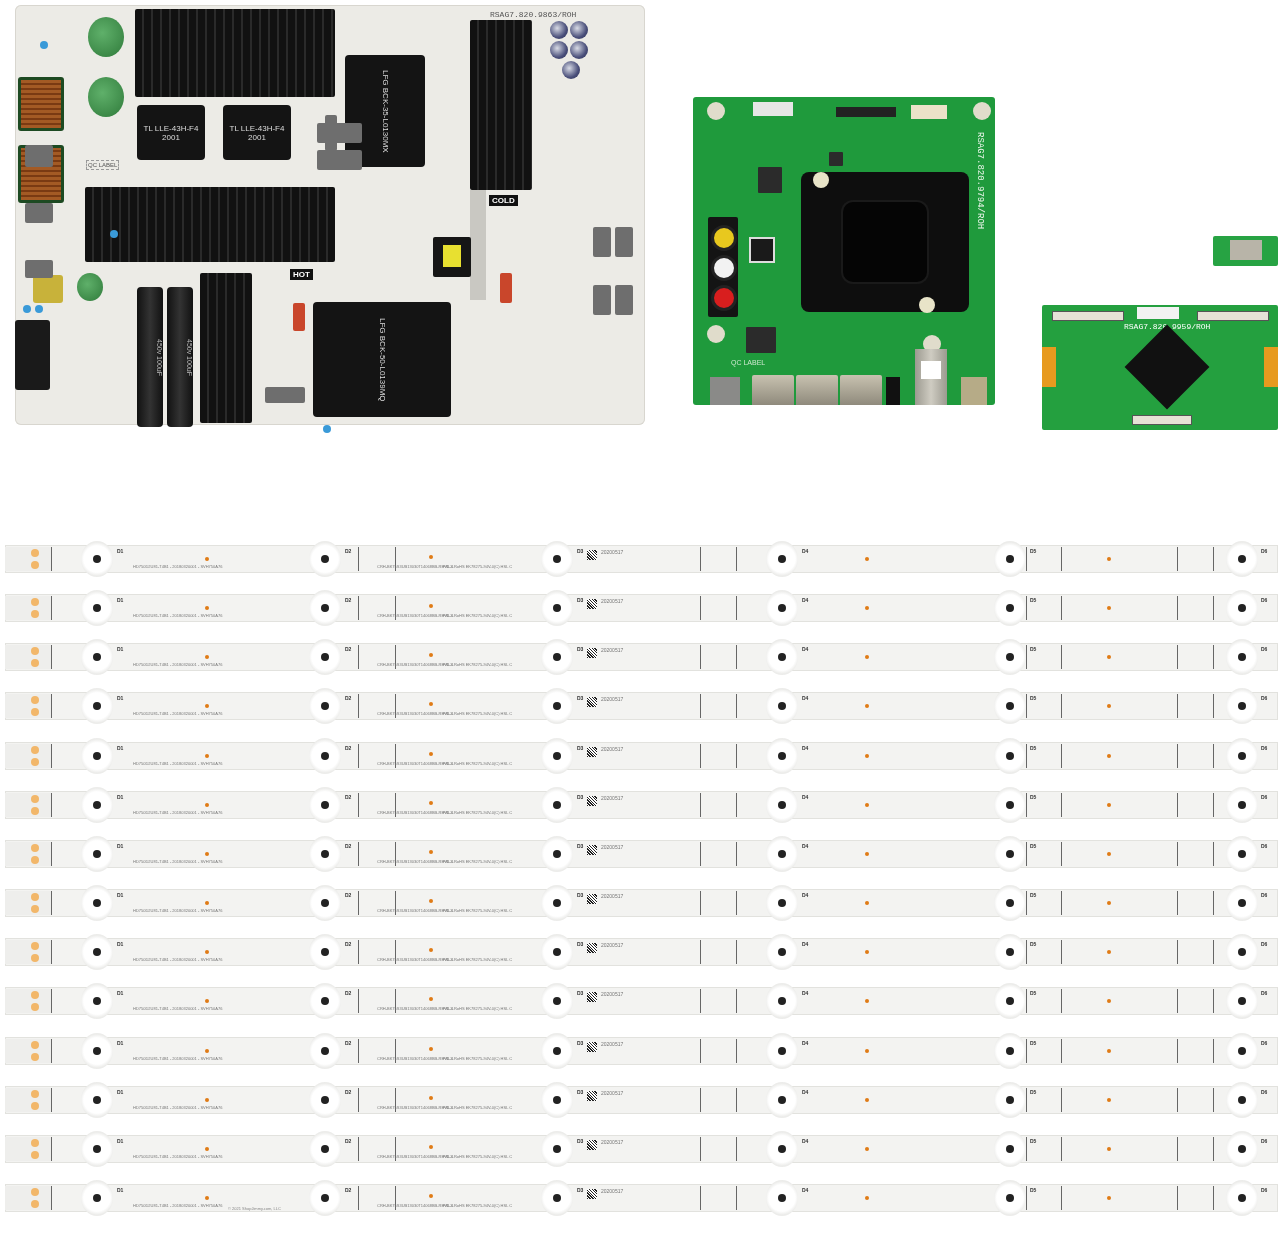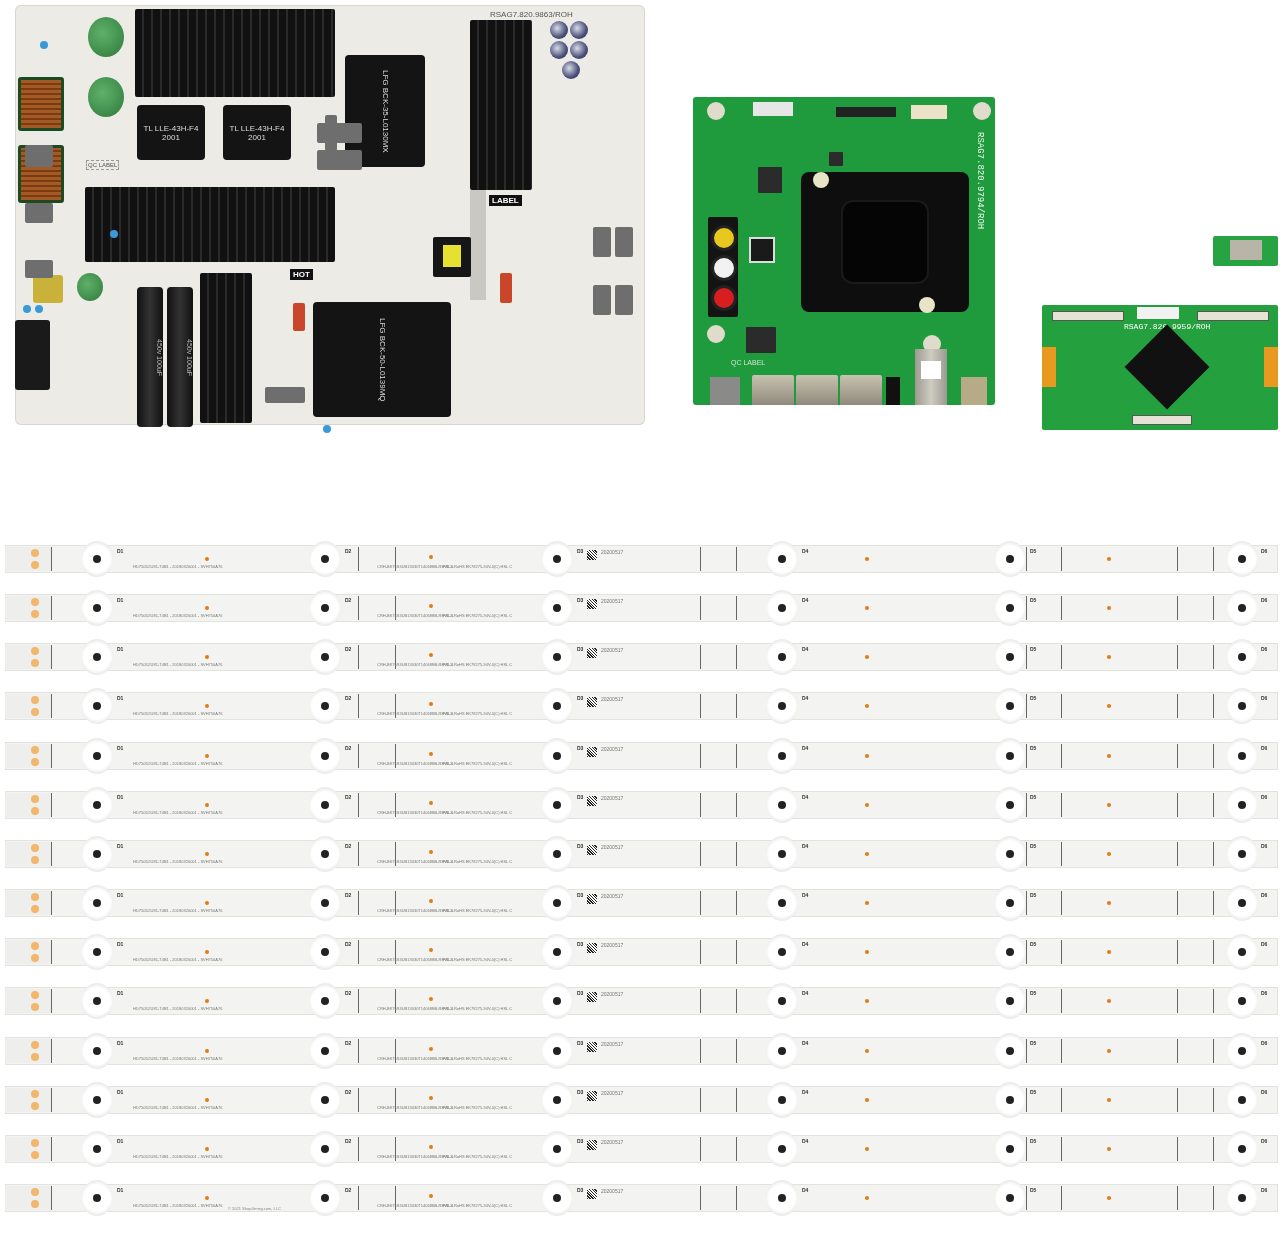--- a/index.html
+++ b/index.html
@@ -1,20 +1,20 @@
 <!DOCTYPE html>
 <html><head>
 <meta charset="utf-8">
 <style>
   html,body{margin:0;padding:0;background:#ffffff;}
   body{width:1280px;height:1243px;position:relative;overflow:hidden;font-family:"Liberation Sans",sans-serif;}
   .abs{position:absolute;}
   
   .psu{left:15px;top:5px;width:630px;height:420px;background:#ecebe6;border-radius:6px;box-shadow:0 0 0 1px #d8d6cf inset;}
-  .psu .label-top{position:absolute;left:475px;top:5px;font-size:8px;color:#555;font-family:Liberation Sans, sans-serif;}
+  .psu .label-top{position:absolute;left:475px;top:5px;font-size:8px;color:#555;font-family:Liberation Mono, monospace;}
   .hs{position:absolute;background:repeating-linear-gradient(90deg,#111 0 7px,#2a2a2a 7px 9px);border-radius:2px;}
   .xfmr{position:absolute;background:#141414;border-radius:4px;color:#ddd;font-size:8px;display:flex;flex-direction:column;align-items:center;justify-content:center;font-family:"Liberation Sans",sans-serif;}
   .cap-g{position:absolute;border-radius:50%;background:radial-gradient(circle at 40% 40%,#5fb06a,#2f7a3a);}
   .ecap{position:absolute;border-radius:50%;background:radial-gradient(circle at 40% 40%,#d8dbe6,#4a4f7a 60%,#2b2f55);}
   .bigcap{position:absolute;width:26px;height:140px;background:linear-gradient(90deg,#111,#333 50%,#111);border-radius:4px;color:#bbb;font-size:7px;writing-mode:vertical-rl;text-align:center;}
   .coil{position:absolute;background:repeating-linear-gradient(0deg,#a35a24 0 3px,#7a3a12 3px 5px);border:3px solid #1d4a22;border-radius:3px;}
   .grey{position:absolute;background:#6e6e6e;border-radius:2px;}
   .tag{position:absolute;background:#111;color:#fff;font-size:8px;font-weight:bold;padding:1px 3px;}
   .bluecap{position:absolute;width:8px;height:8px;border-radius:50%;background:#3a9ad8;}
   .yellow{position:absolute;background:#e8e030;}
@@ -114,21 +114,21 @@
   <div class="redcap" style="left:278px;top:298px;width:12px;height:28px;"></div>
   <div class="redcap" style="left:485px;top:268px;width:12px;height:30px;"></div>
 
   <div class="bluecap" style="left:25px;top:36px;"></div>
   <div class="bluecap" style="left:95px;top:225px;"></div>
   <div class="bluecap" style="left:8px;top:300px;"></div>
   <div class="bluecap" style="left:20px;top:300px;"></div>
   <div class="bluecap" style="left:308px;top:420px;"></div>
 
   <span class="tag" style="left:275px;top:264px;">HOT</span>
-  <span class="tag" style="left:474px;top:190px;">LABEL</span>
+  <span class="tag" style="left:474px;top:190px;">COLD</span>
   <span class="abs" style="left:71px;top:155px;font-size:6px;color:#555;border:1px dashed #999;padding:1px;">QC LABEL</span>
 </div>
 
 <div class="abs mb">
   <span class="vlabel">RSAG7.820.9794/ROH</span>
   <div class="pad" style="left:14px;top:5px;"></div>
   <div class="pad" style="left:280px;top:5px;"></div>
   <div class="pad" style="left:14px;top:228px;"></div>
   <div class="pad" style="left:230px;top:238px;"></div>
   <div class="abs" style="left:60px;top:5px;width:40px;height:14px;background:#e6e6e6;"></div>

